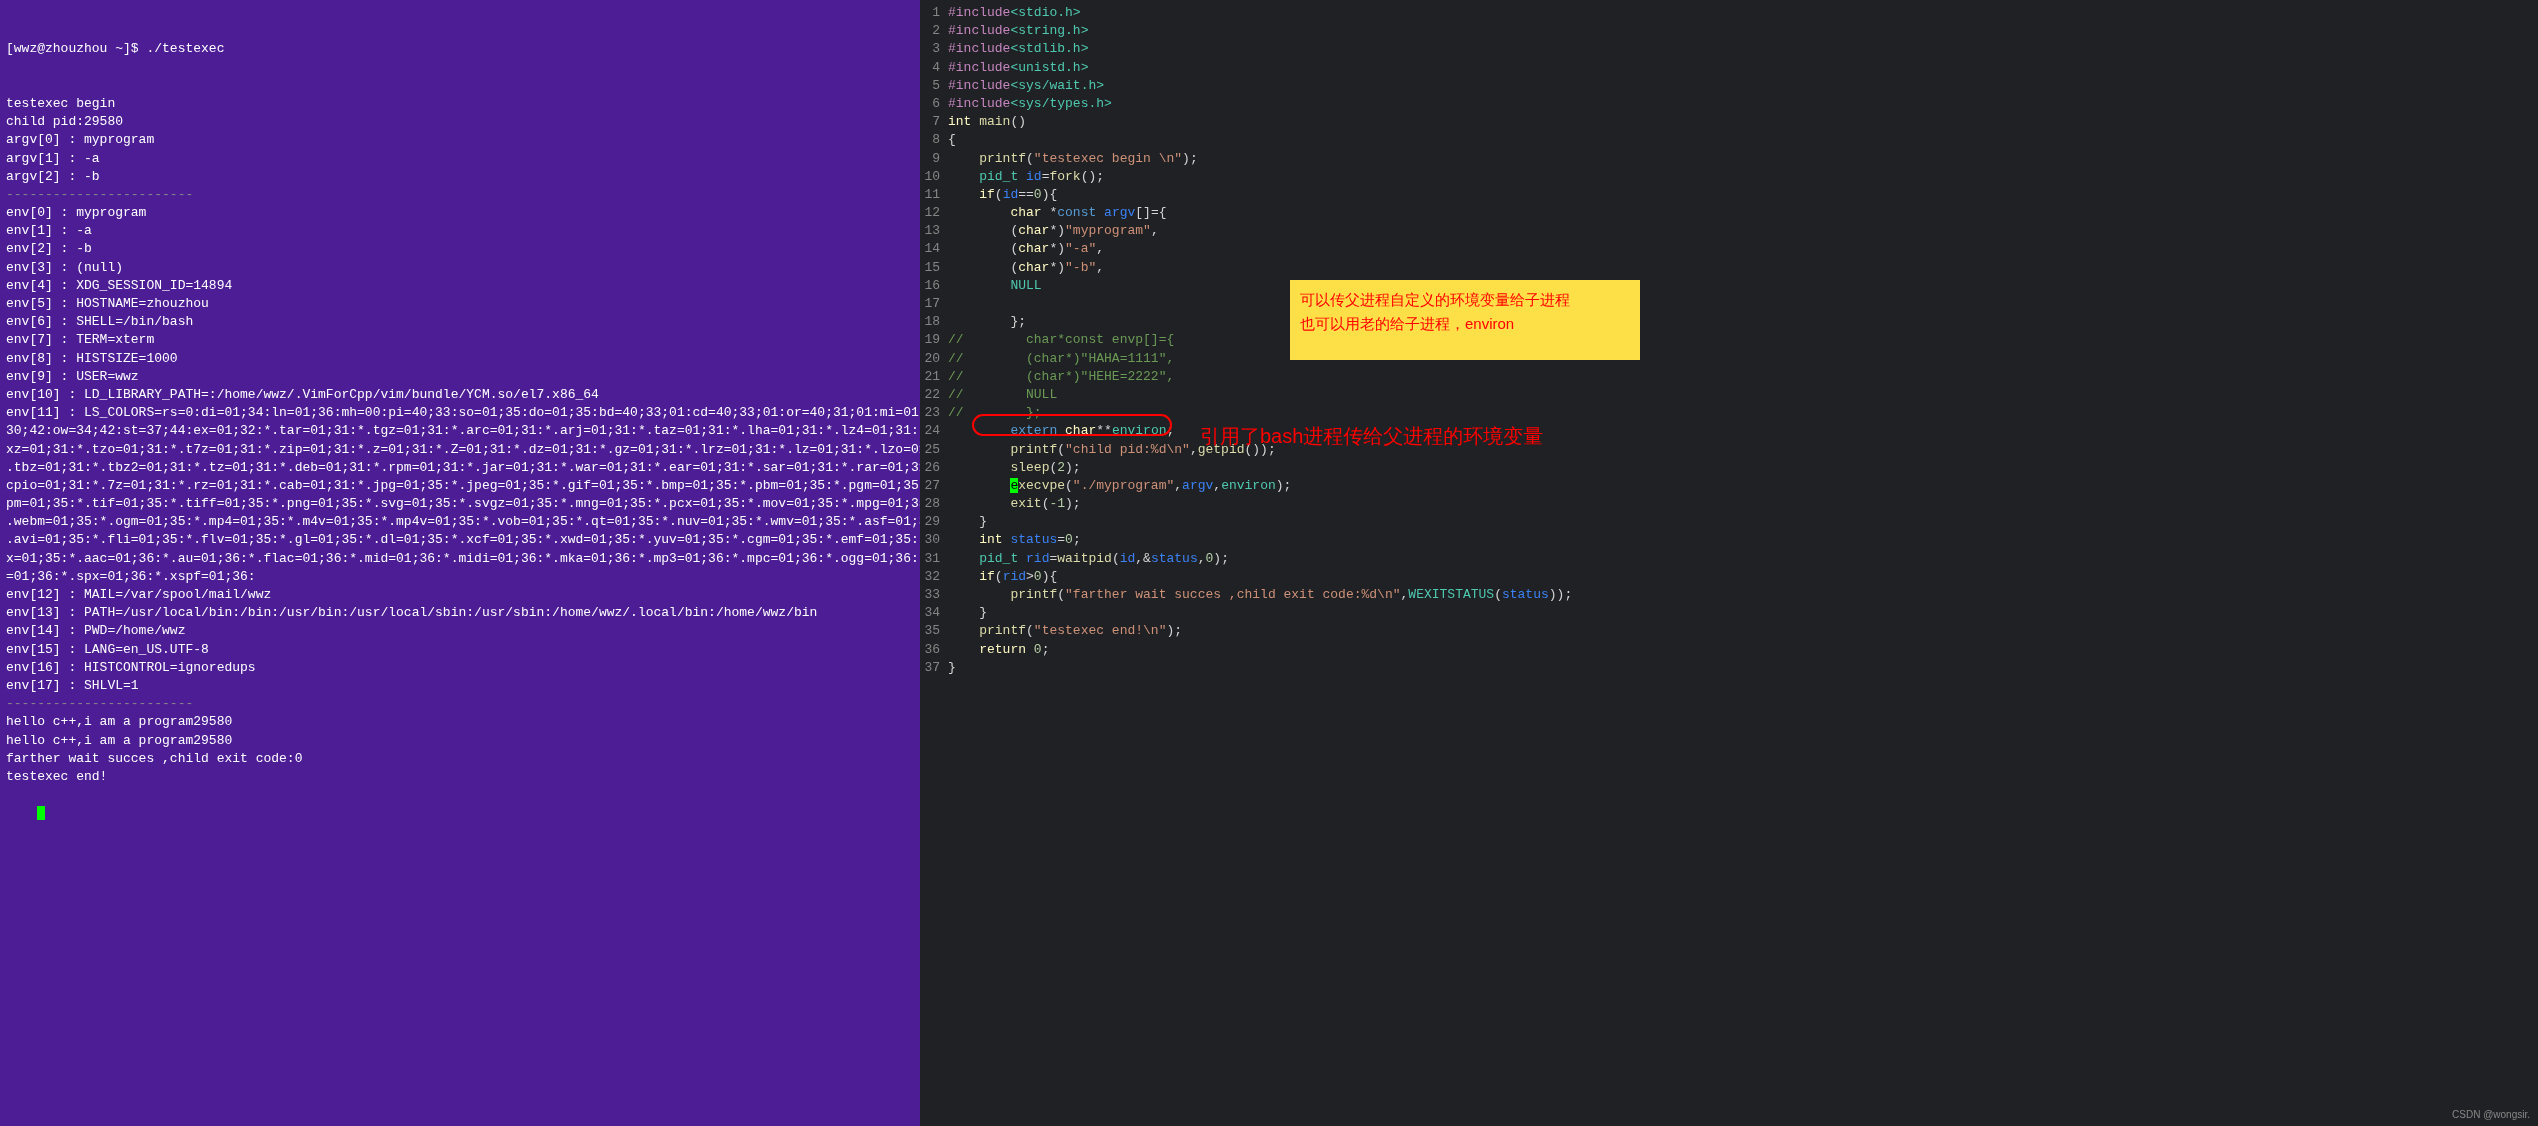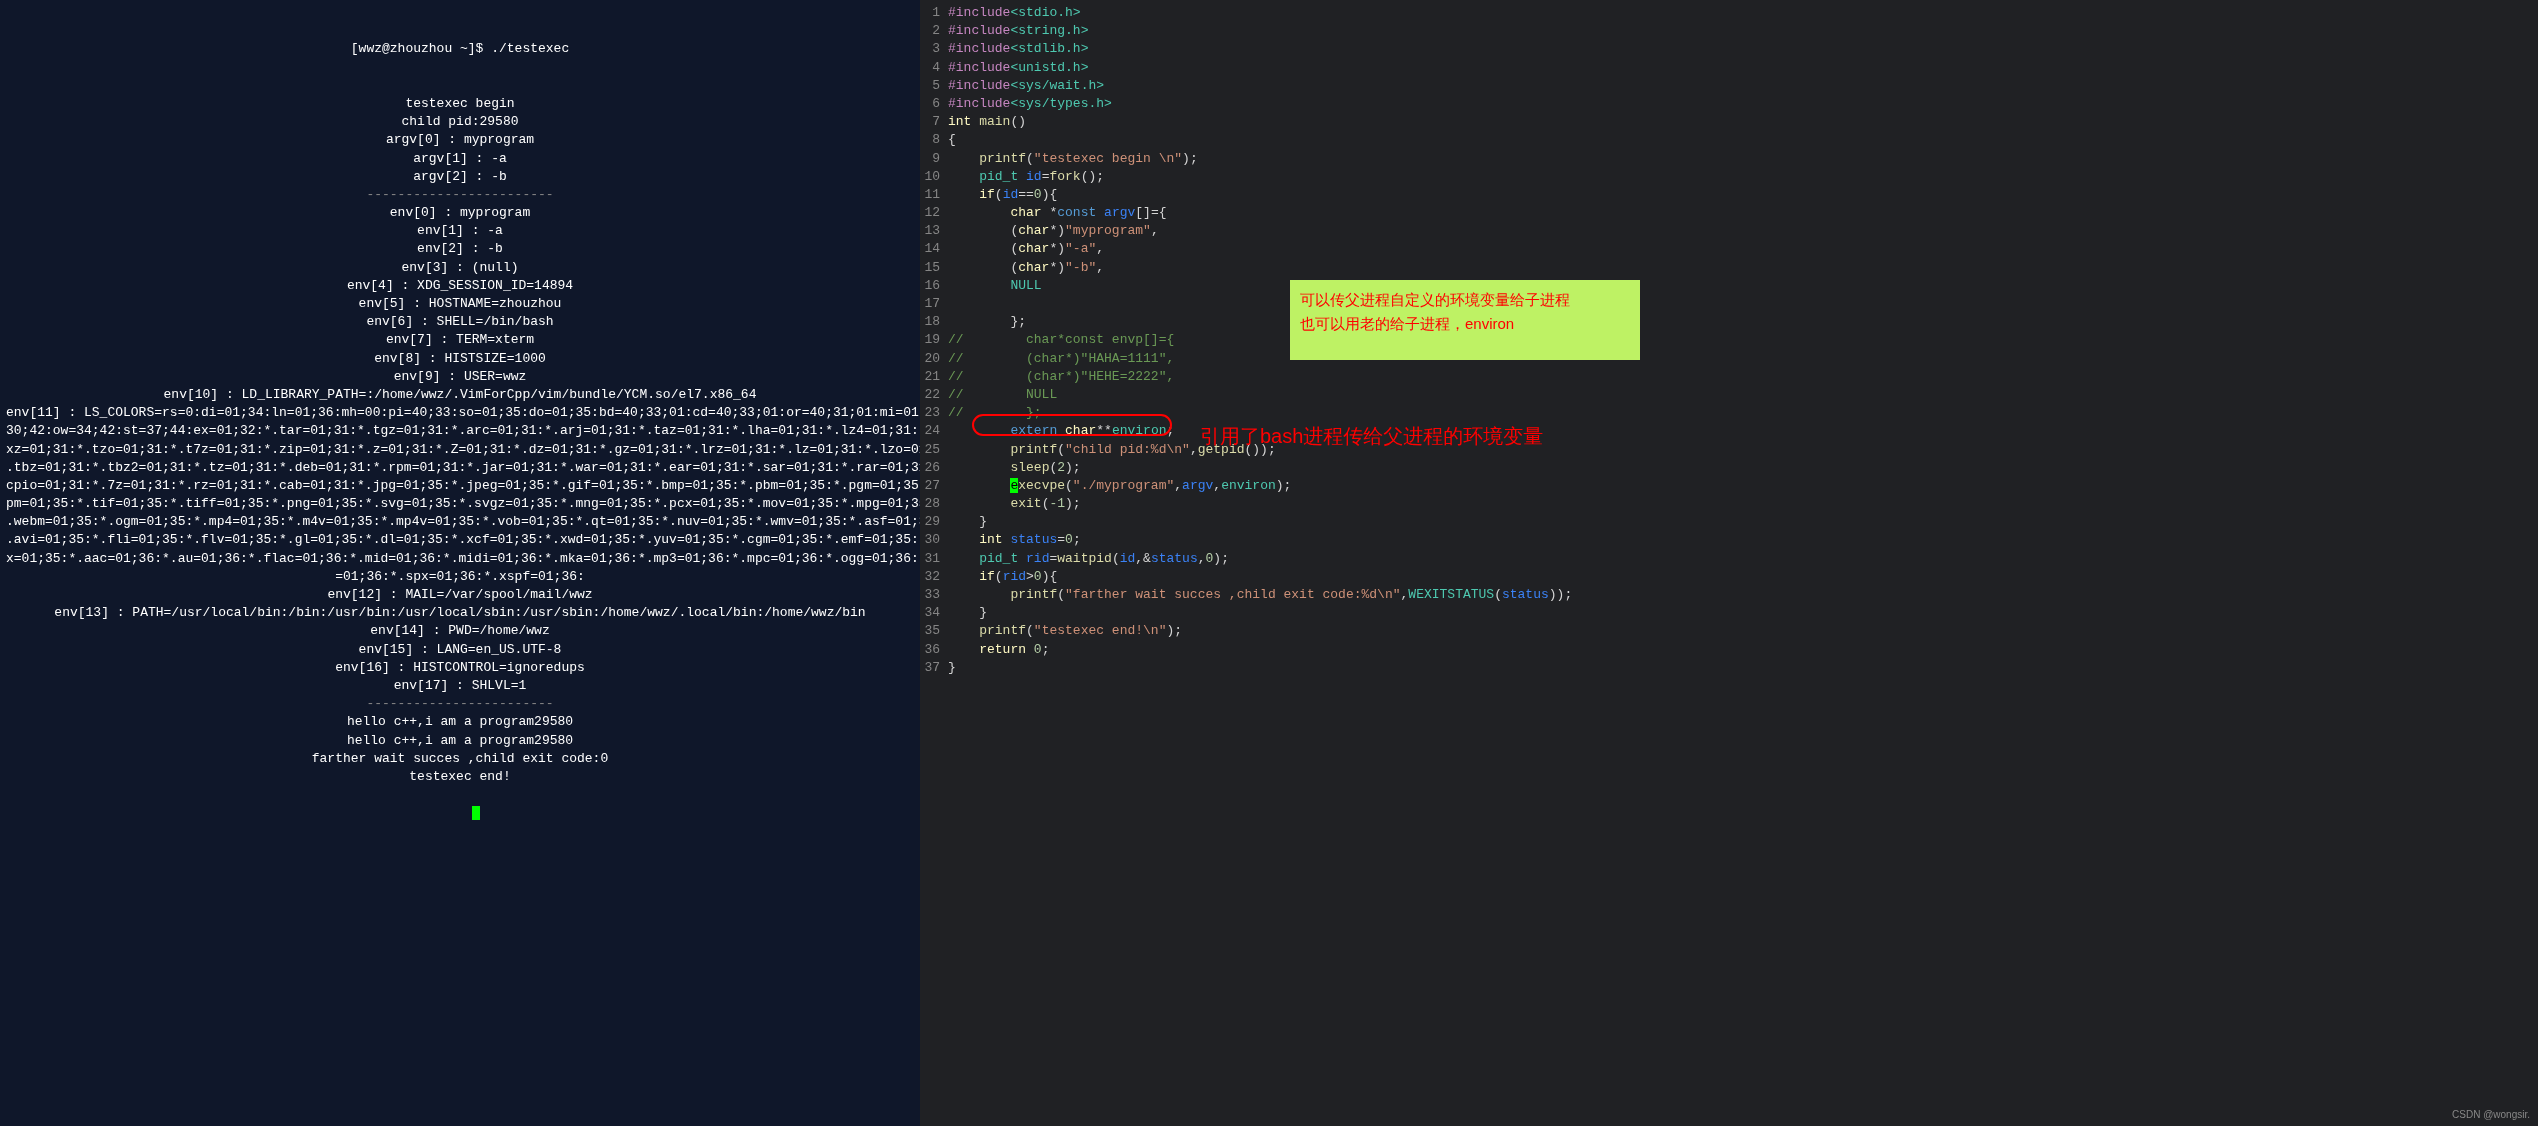--- a/index.html
+++ b/index.html
@@ -10,27 +10,26 @@
   line-height:1.4;
   color:#fff;
   width:2538px;
   height:1126px;
   overflow:hidden;
   position:relative;
 }
 .container { display:flex; height:100%; }
 .terminal {
   width:920px;
-  background:#0f172a;
+  background:#4c1d95;
   color:#fff;
   padding:4px 6px;
   white-space:pre;
   font-family:"Consolas","Courier New",monospace;
   overflow:hidden;
-  text-align:center;
 }
 .terminal .line { }
 .sep { color:#888; }
 .cursor { background:#0f0; width:8px; height:14px; display:inline-block; vertical-align:middle; }
 
 .editor {
   flex:1;
   background:#202124;
   color:#d4d4d4;
   padding:4px 0 4px 0;
@@ -70,21 +69,21 @@
   width:200px;
   height:22px;
   pointer-events:none;
 }
 .red-note-box {
   position:absolute;
   left:370px;
   top:280px;
   width:350px;
   height:80px;
-  background:#bef264;
+  background:#fde047;
   padding:8px 10px;
   font-family:"Microsoft YaHei","SimSun",sans-serif;
   color:#ff0000;
   font-size:15px;
   line-height:1.6;
 }
 .red-anno {
   position:absolute;
   left:280px;
   top:422px;

